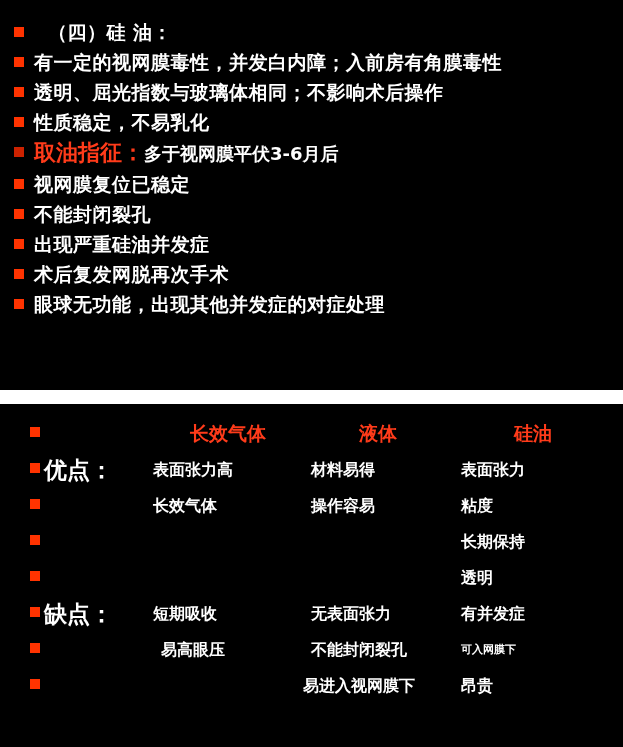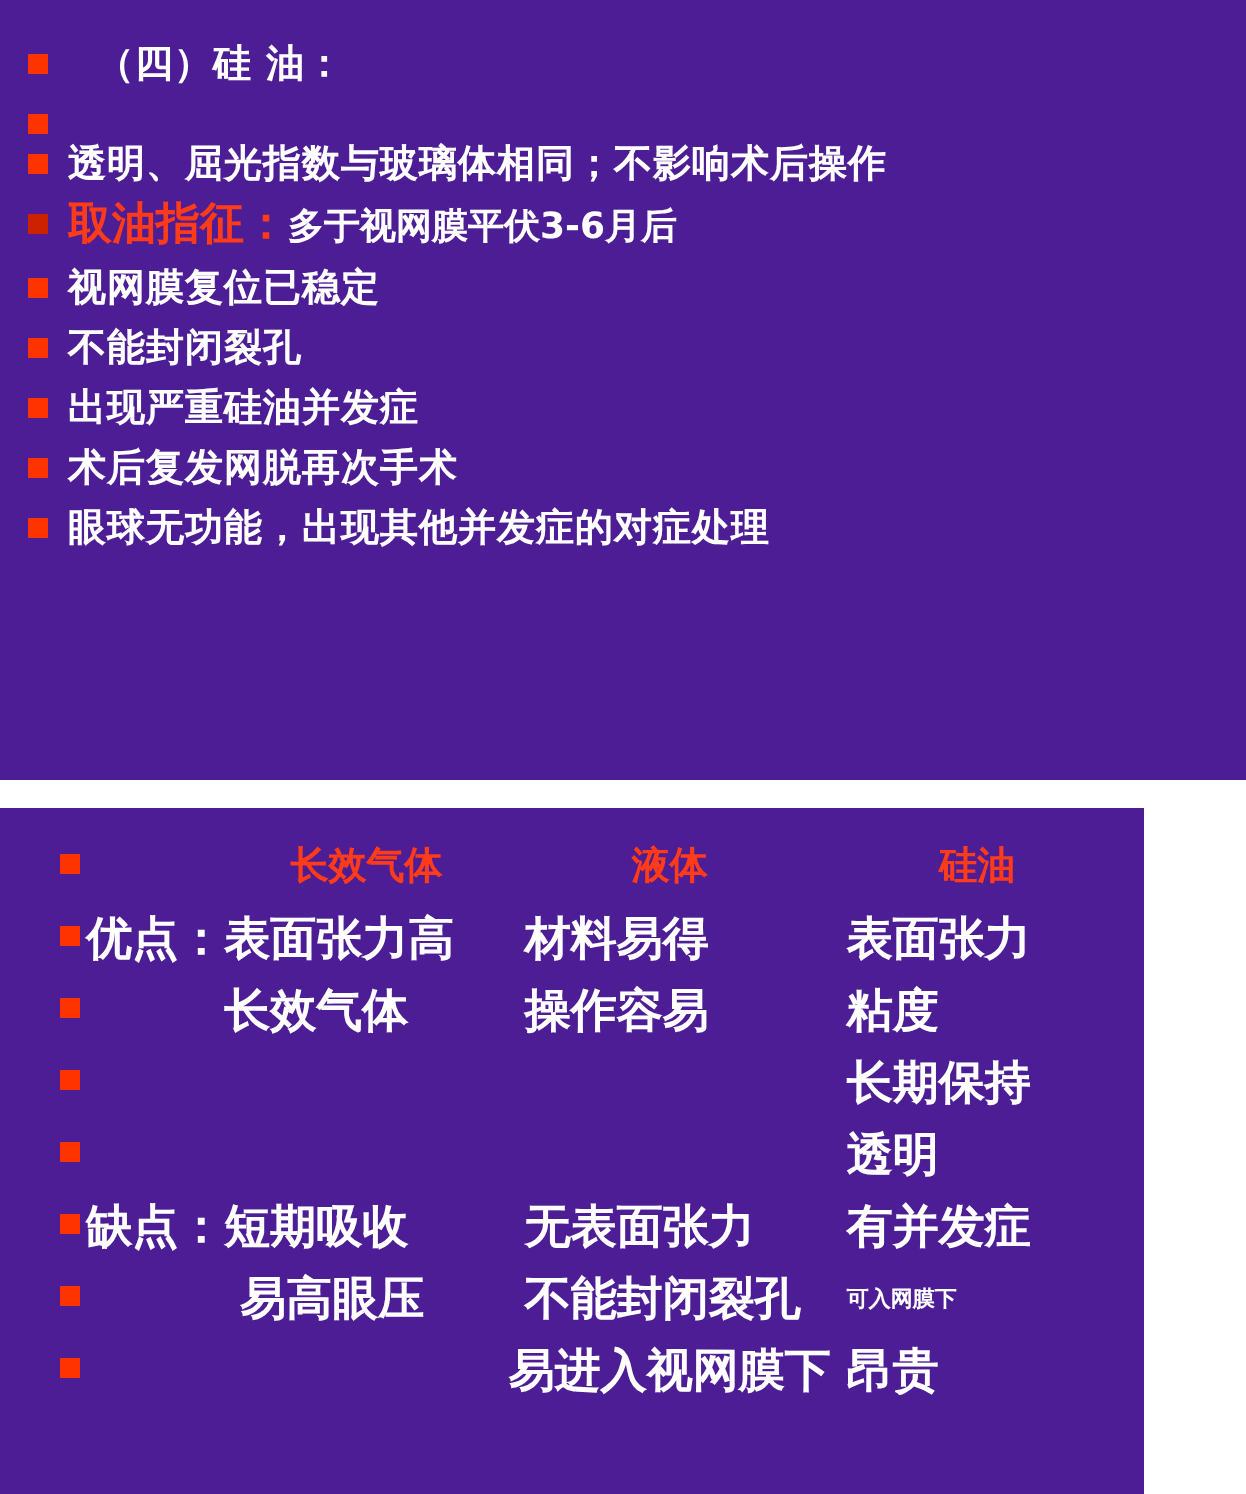--- a/index.html
+++ b/index.html
@@ -6,37 +6,37 @@
     margin: 0;
     padding: 0;
     background: #ffffff;
   }
   body {
     width: 623px;
     height: 747px;
     font-family: "DejaVu Sans", "Liberation Sans", sans-serif;
   }
   .slide {
-    background: #4c1d95;
+    background: #000000;
     color: #ffffff;
     box-sizing: border-box;
     position: relative;
   }
   #slide-top {
     width: 623px;
     height: 390px;
     padding: 18px 10px 6px 14px;
   }
   #slide-gap {
     width: 623px;
     height: 14px;
     background: #ffffff;
   }
   #slide-bottom {
-    width: 572px;
+    width: 623px;
     height: 343px;
     padding: 12px 10px 23px 14px;
   }
   .bullet-row {
     display: flex;
     align-items: flex-start;
     margin-bottom: 1px;
   }
   .marker {
     width: 10px;
@@ -97,21 +97,21 @@
     line-height: 34px;
     text-align: center;
   }
   .rlabel {
     font-size: 23px;
     font-weight: bold;
     line-height: 36px;
     white-space: nowrap;
   }
   .cellv {
-    font-size: 23px;
+    font-size: 16px;
     font-weight: bold;
     line-height: 36px;
     white-space: nowrap;
   }
   .small {
     font-size: 11px;
   }
   .col-a { width: 150px; }
   .col-b { width: 150px; }
   .col-c { width: 160px; margin-top: 44px; }
@@ -122,28 +122,33 @@
 
 <div class="slide" id="slide-top">
 
   <div class="bullet-row">
     <span class="marker"></span>
     <span class="line-text indent">（四）硅 油：</span>
   </div>
 
   <div class="bullet-row">
     <span class="marker"></span>
+    <span class="line-text">有一定的视网膜毒性，并发白内障；入前房有角膜毒性</span>
   </div>
 
   <div class="bullet-row">
     <span class="marker"></span>
     <span class="line-text">透明、屈光指数与玻璃体相同；不影响术后操作</span>
   </div>
 
 
+  <div class="bullet-row">
+    <span class="marker"></span>
+    <span class="line-text">性质稳定，不易乳化</span>
+  </div>
 
   <div class="bullet-row">
     <span class="marker dark"></span>
     <span class="redtitle">
       <span>取油指征：</span><span class="sub">多于视网膜平伏3-6月后</span>
     </span>
   </div>
 
   <div class="bullet-row">
     <span class="marker"></span>

